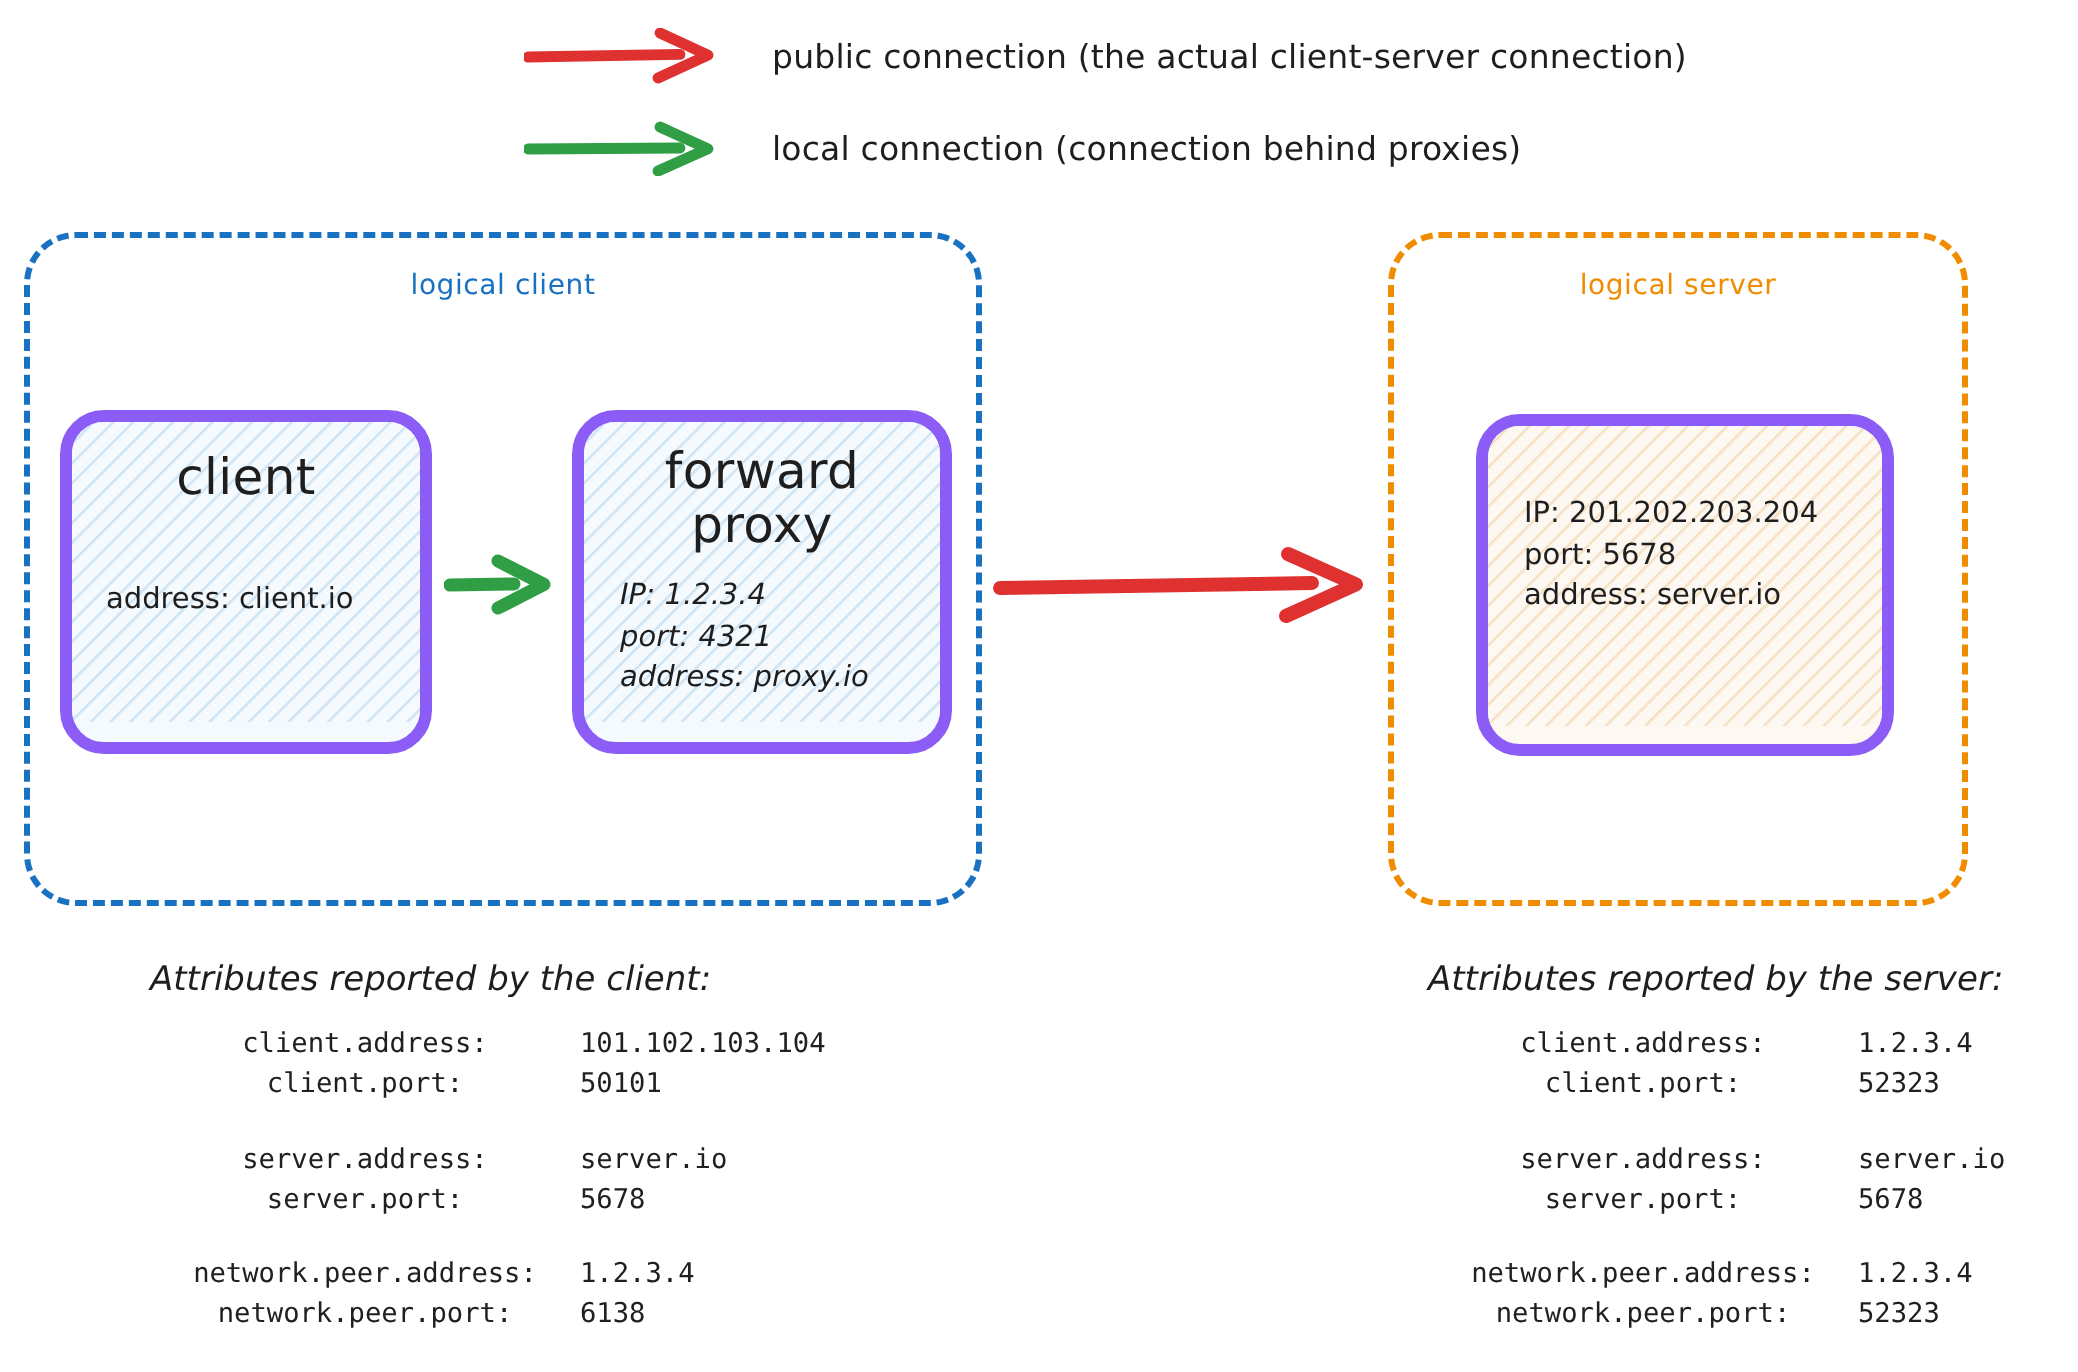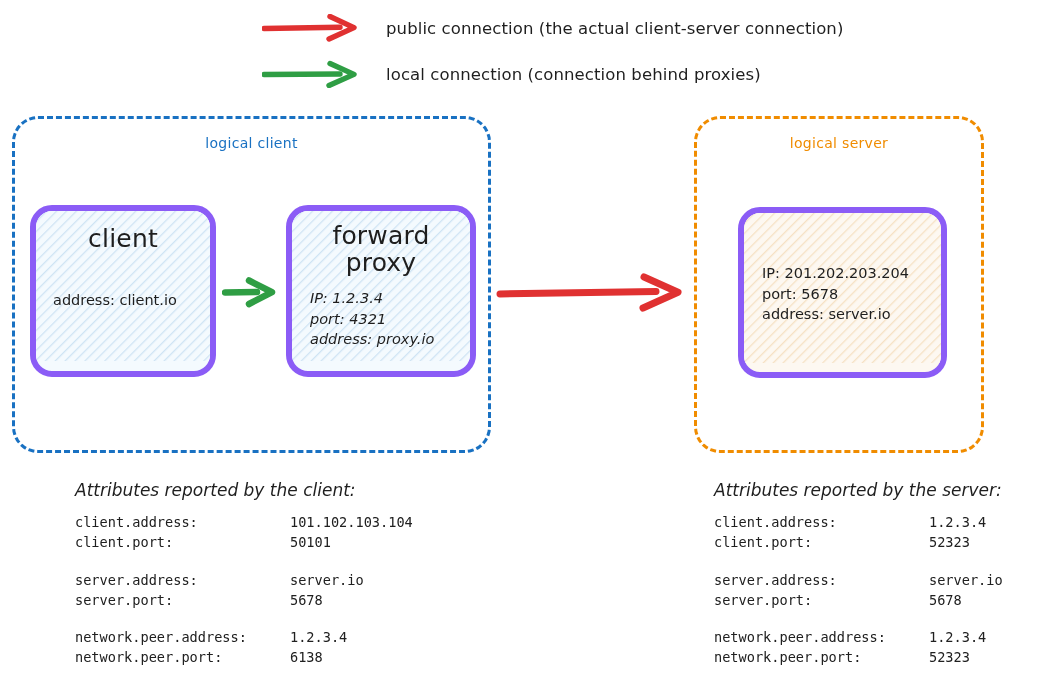--- a/index.html
+++ b/index.html
@@ -133,21 +133,21 @@
   #node-proxy {
     left: 286px; top: 205px; width: 190px; height: 172px;
   }
   #node-proxy .node-inner { padding: 11px 0 1px 0; }
   #node-proxy .node-lines { margin-top: 12px; padding-left: 18px; font-style: italic; }
 
   #node-server {
     left: 738px; top: 207px; width: 209px; height: 171px;
   }
   #node-server .node-inner { padding: 18px 0 0 0; }
-  #node-server .node-lines { margin-top: 32px; padding-left: 18px; }
+  #node-server .node-lines { margin-top: 16px; padding-left: 18px; }
 
   
   .flow-arrow { position: absolute; }
   #arrow-local  { left: 222px; top: 272px; }
   #arrow-public { left: 496px; top: 266px; }
 
   
   .attr-block { position: absolute; }
   #attrs-client { left: 75px;  top: 480px; }
   #attrs-server { left: 714px; top: 480px; }
@@ -165,21 +165,21 @@
     font-family: "DejaVu Sans Mono", monospace;
     font-size: 13.6px;
     color: #202020;
   }
   .attr-table td {
     padding: 0;
     line-height: 1.49;
     vertical-align: top;
     white-space: pre;
   }
-  .attr-table td.k { width: 215px; }
+  .attr-table td.k { width: 215px; text-align: center; }
   .attr-table tr.spacer td { height: 17px; line-height: 17px; }
 </style>
 </head>
 <body>
 
 <div id="canvas">
 
   <svg width="0" height="0" style="position:absolute">
     <defs>
       <pattern id="hatch-blue" width="7" height="7" patternTransform="rotate(45)" patternUnits="userSpaceOnUse">

